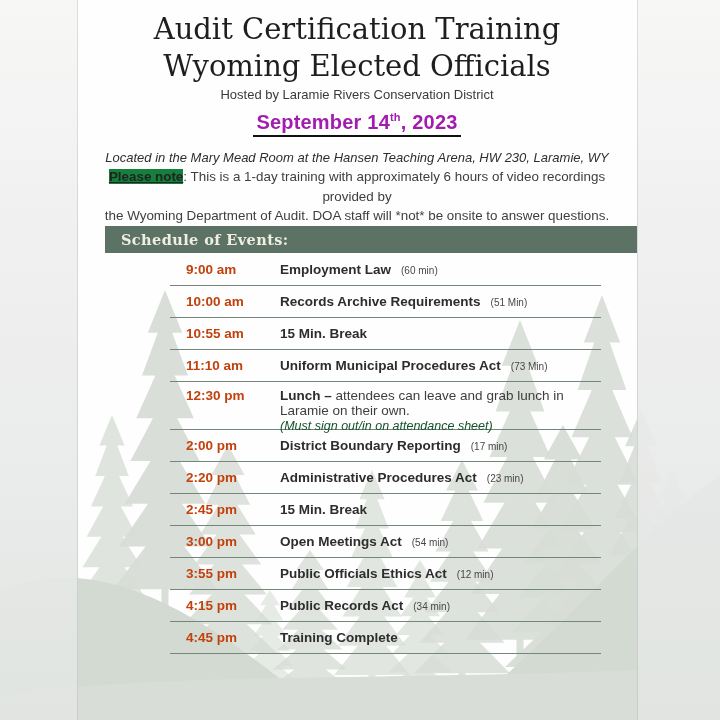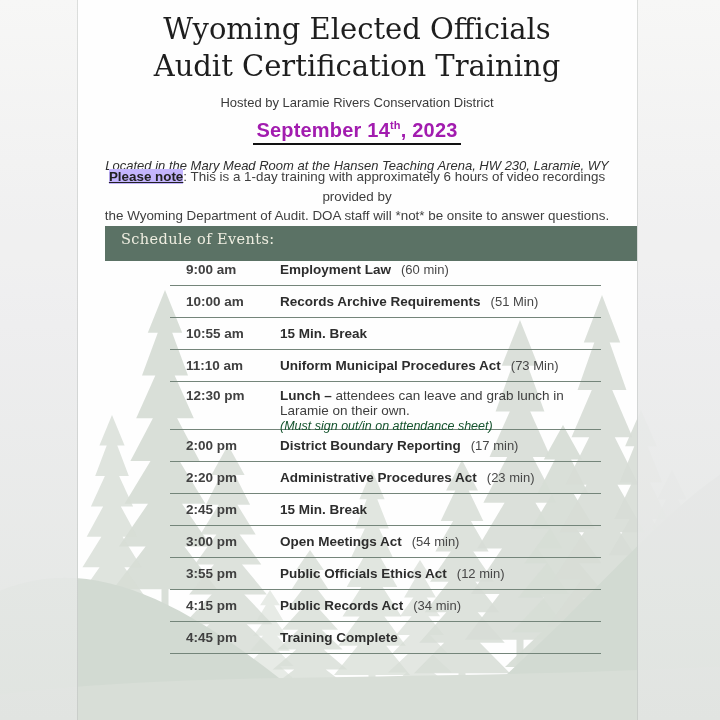--- a/index.html
+++ b/index.html
@@ -14,46 +14,46 @@
         background:linear-gradient(180deg,#f7f7f6 0%,#ededee 45%,#e2e5e2 100%);
         opacity:.93;}
   .band.left{left:0;width:77px;border-right:1px solid rgba(90,100,95,.18);}
   .band.right{left:637px;width:83px;border-left:1px solid rgba(90,100,95,.18);}
 
   .content{position:absolute;left:0;top:0;width:720px;height:720px;z-index:3;}
 
   .page-header{position:absolute;left:77px;top:0;width:560px;text-align:center;color:#222;}
   .title{font-family:"DejaVu Serif","Liberation Serif",serif;font-size:29px;line-height:37px;
          color:#1e1e1e;margin-top:11px;font-weight:500;}
-  .hosted{font-size:13px;color:#3a3a3a;margin-top:10px;}
+  .hosted{font-size:13px;color:#3a3a3a;margin-top:2px;}
   .date-line{margin-top:9px;}
   .date-line .date{display:inline-block;font-size:20px;font-weight:bold;color:#a21caf;
          border-bottom:2px solid #111;padding:0 3px 1px 3px;letter-spacing:.2px;}
   .date-line sup{font-size:11px;}
   .located{font-size:13px;font-style:italic;color:#2e2e2e;margin-top:13px;}
 
   .notice{position:absolute;left:97px;top:167px;width:520px;text-align:center;
           font-size:13.4px;line-height:19.5px;color:#3e3e3e;}
-  .notice .hl{font-weight:bold;text-decoration:underline;background:#c4b5fd;color:#222;}
+  .notice .hl{font-weight:bold;text-decoration:underline;background:#15803d;color:#222;}
 
-  .banner{position:absolute;left:105px;top:226px;width:532px;height:35px;
-          background:var(--banner-green);}
+  .banner{position:absolute;left:105px;top:226px;width:532px;height:27px;
+          background:var(--banner-green);font-weight:bold;}
   .banner-label{font-family:"DejaVu Serif","Liberation Serif",serif;font-size:14.5px;
           color:var(--banner-text);line-height:27px;padding-left:16px;letter-spacing:.4px;}
 
   .schedule{position:absolute;left:170px;top:254px;width:431px;}
   .row{display:flex;align-items:center;height:31px;border-bottom:1px solid var(--rule-color);}
   .row.lunch{height:47px;align-items:flex-start;}
   .row .time{width:110px;flex:0 0 110px;padding-left:16px;box-sizing:border-box;
-             font-weight:bold;font-size:13.5px;color:#404040;}
+             font-weight:bold;font-size:13.5px;color:#c2410c;}
   .row.lunch .time{padding-top:6px;}
   .row .body{flex:1;font-size:13.5px;color:#2d2d2d;}
   .row.lunch .body{padding-top:6px;}
   .row .title-txt{font-weight:bold;}
-  .row .dur{font-weight:normal;font-size:13px;color:#474747;margin-left:10px;}
+  .row .dur{font-weight:normal;font-size:10px;color:#474747;margin-left:10px;}
   .row .desc{font-weight:normal;color:#3e3e3e;}
   .row .lunch-note{font-size:12.5px;font-style:italic;color:#14532d;margin-top:1px;}
 </style>
 </head>
 <body>
 
 <div class="canvas">
 
   <svg class="forest" viewBox="0 0 720 720" xmlns="http://www.w3.org/2000/svg">
     <g id="trees">
@@ -76,22 +76,22 @@
     <path d="M -10 696 C 180 670 430 682 730 666 L 730 720 L -10 720 Z" fill="#d8ded7"></path>
   </svg>
 
   <div class="band left"></div>
   <div class="band right"></div>
 
   <div class="content">
 
     <div class="page-header">
       <div class="title">
+        <div>Audit Certification Training</div>
         <div>Wyoming Elected Officials</div>
-        <div>Audit Certification Training</div>
       </div>
       <div class="hosted">Hosted by Laramie Rivers Conservation District</div>
       <div class="date-line">
         <span class="date"><span>September 14</span><sup>th</sup><span>, 2023</span></span>
       </div>
       <div class="located">Located in the Mary Mead Room at the Hansen Teaching Arena, HW 230, Laramie, WY</div>
     </div>
 
     <div class="notice">
       <span class="hl">Please note</span><span>: This is a 1-day training with approximately 6 hours of video recordings provided by</span>

